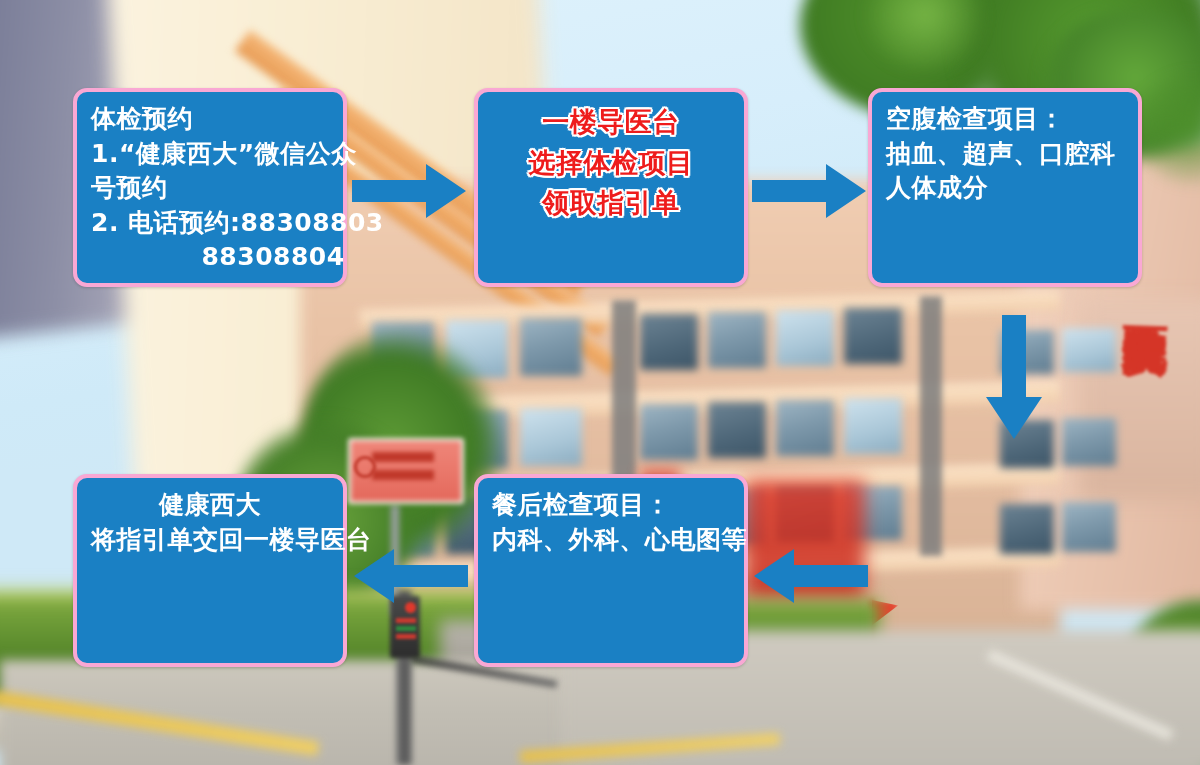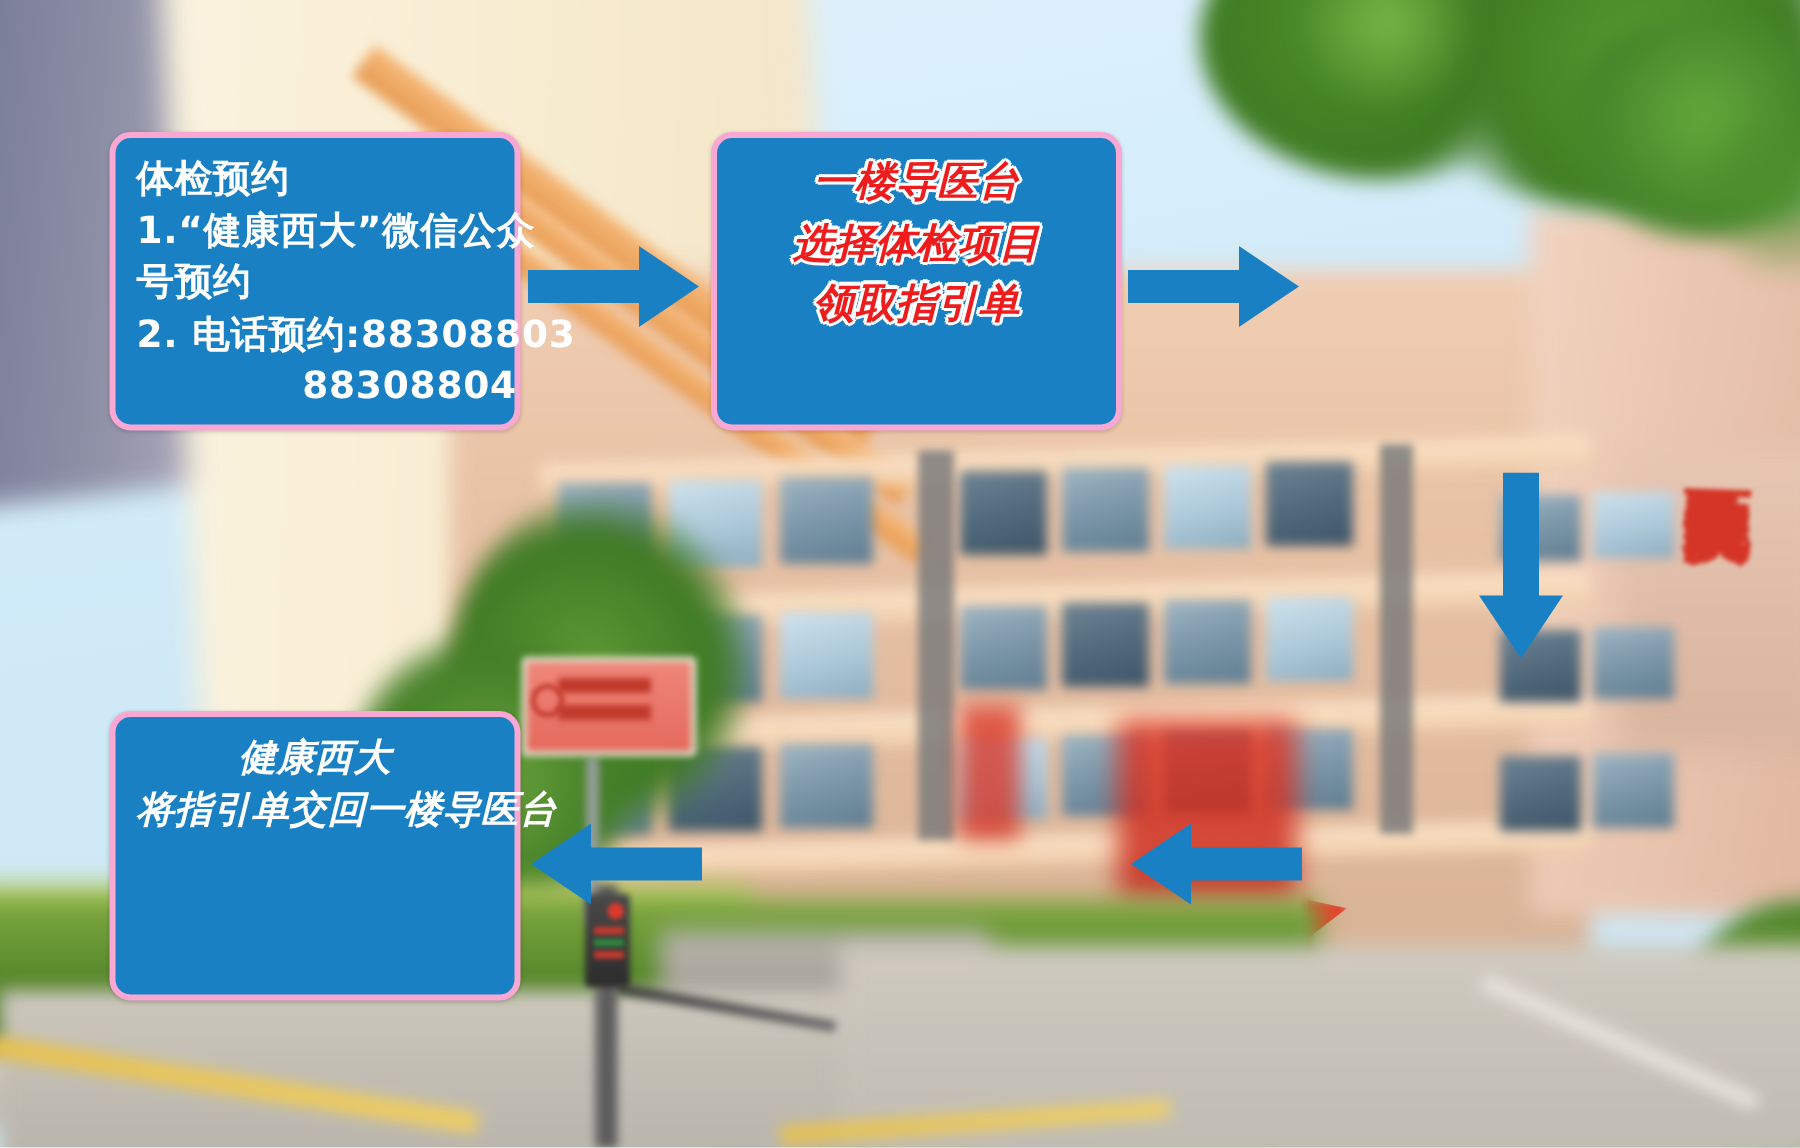--- a/index.html
+++ b/index.html
@@ -275,21 +275,21 @@
     margin: 0;
     color: #ffffff;
     font-weight: 700;
     font-size: 25px;
     line-height: 1.38;
     letter-spacing: 0.5px;
     white-space: pre;
   }
 
   .node.left p   { text-align: left; }
-  .node.center p { text-align: center; font-style: italic; }
+  .node.center p { text-align: center; }
 
   
   .node.highlight p {
     color: #ee1c1c;
     text-align: center;
     font-size: 27px;
     line-height: 1.5;
     text-shadow:
       -1.6px -1.6px 0 #fff,  1.6px -1.6px 0 #fff,
       -1.6px  1.6px 0 #fff,  1.6px  1.6px 0 #fff,
@@ -428,22 +428,31 @@
 2. 电话预约:88308803
             88308804</p>
     </div>
 
     <div class="node center highlight" id="node-guide">
       <p>一楼导医台
 选择体检项目
 领取指引单</p>
     </div>
 
-
-
+    <div class="node left" id="node-fasting">
+      <p>空腹检查项目：
+抽血、超声、口腔科
+人体成分</p>
+    </div>
+
+
+    <div class="node left" id="node-postmeal">
+      <p>餐后检查项目：
+内科、外科、心电图等</p>
+    </div>
 
     <div class="node center" id="node-return">
       <p>健康西大
 将指引单交回一楼导医台</p>
     </div>
 
     <div class="arrow" id="arrow-1">
       <svg width="116" height="62" viewBox="0 0 116 62" aria-hidden="true">
         <polygon points="0,20 74,20 74,4 114,31 74,58 74,42 0,42" fill="#1a80c4"></polygon>
       </svg>

